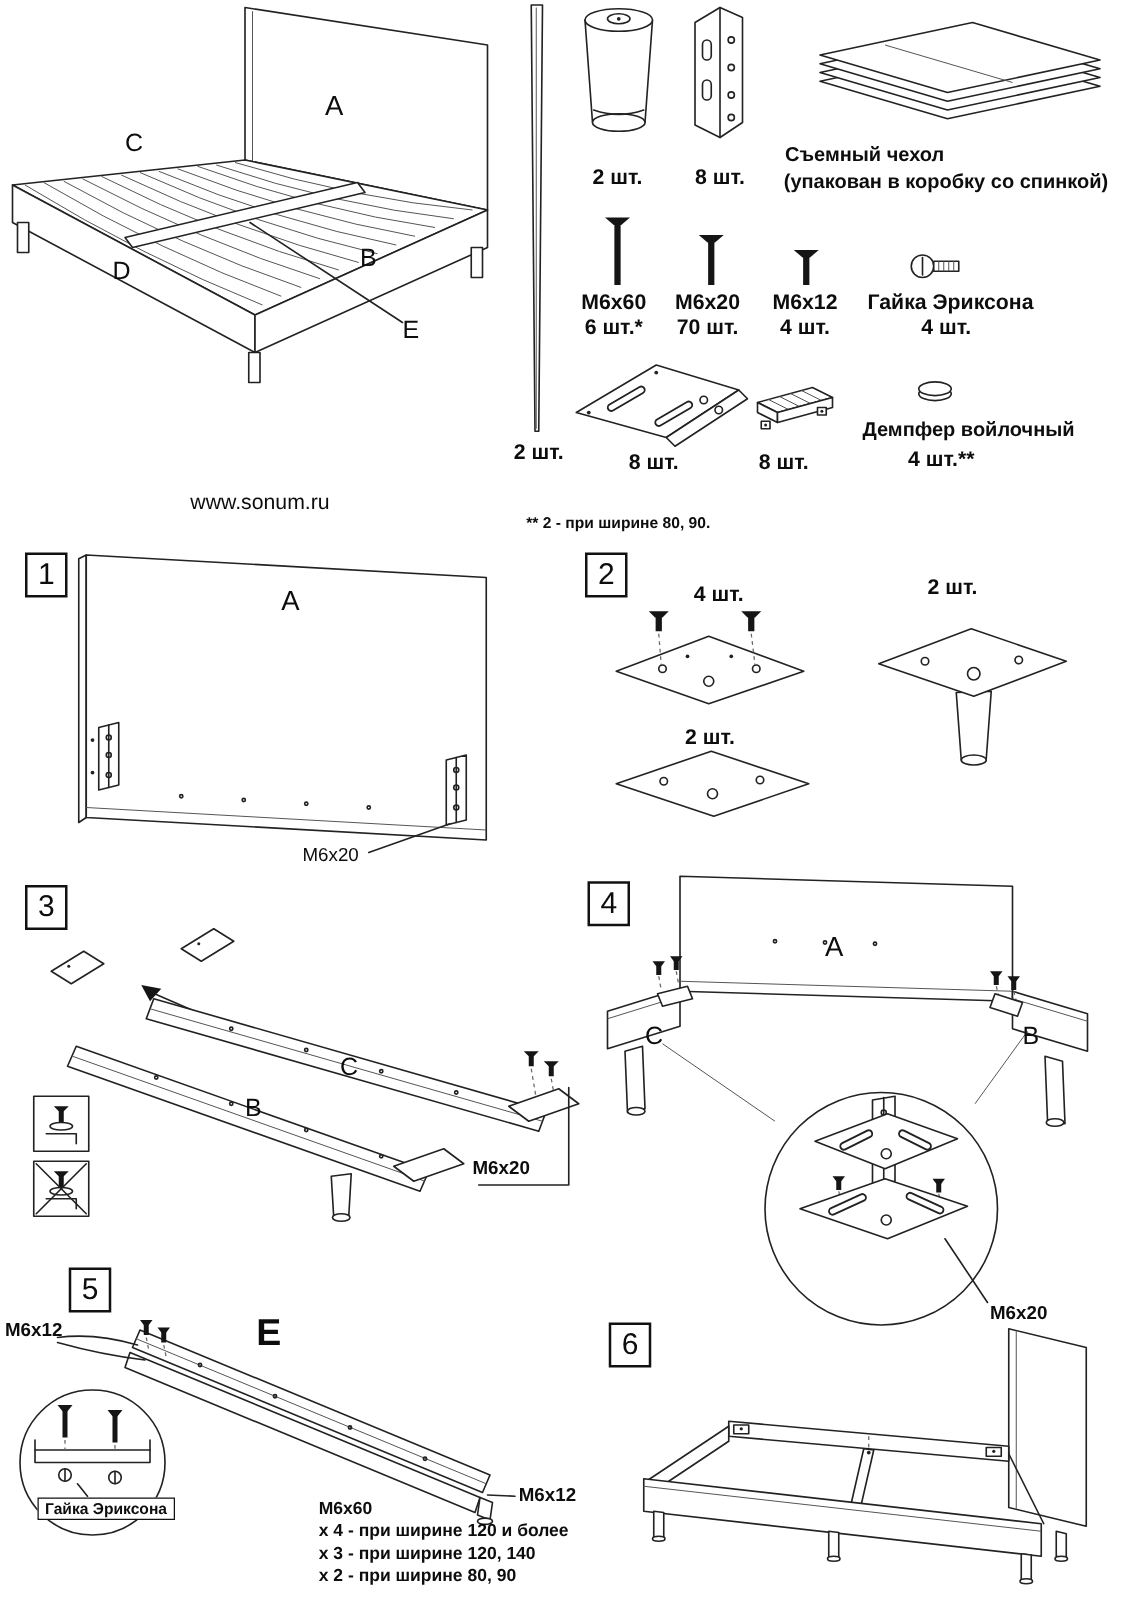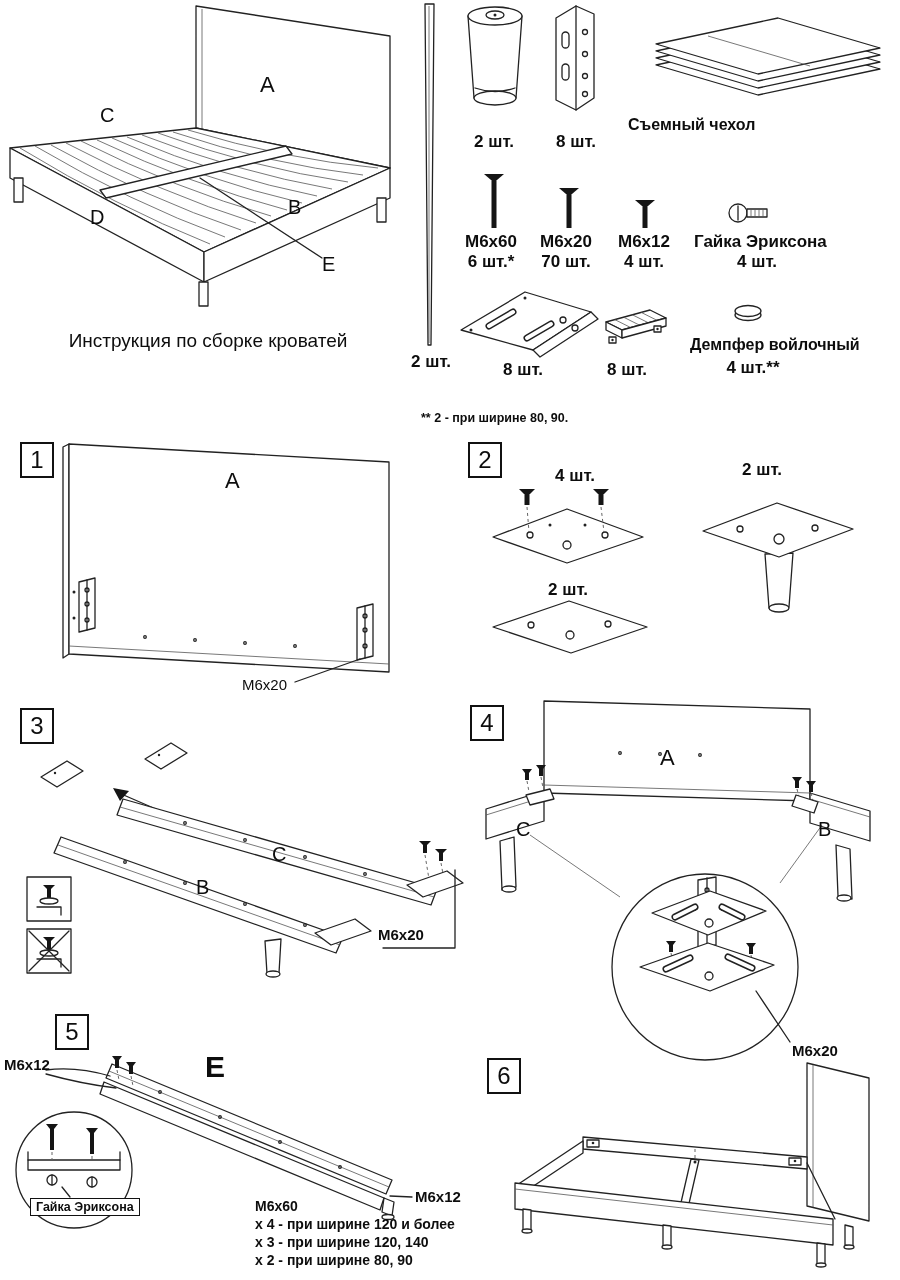--- a/index.html
+++ b/index.html
@@ -64,21 +64,21 @@
     <rect class="sw" x="199" y="282" width="9" height="24"></rect>
     <rect class="sw" x="377" y="198" width="9" height="24"></rect>
     <line class="s" x1="322" y1="258" x2="200" y2="178"></line>
   </svg>
   <div class="lbl f22" style="left:260px;top:72px">A</div>
   <div class="lbl f20" style="left:100px;top:104px">C</div>
   <div class="lbl f20" style="left:90px;top:206px">D</div>
   <div class="lbl f20" style="left:288px;top:196px">B</div>
   <div class="lbl f20" style="left:322px;top:253px">E</div>
 
-  <div class="lbl f19 c" style="left:38px;top:330px;width:340px">Инструкция по сборке кроватей</div>
+  <div class="lbl f17 c" style="left:38px;top:392px;width:340px">www.sonum.ru</div>
 
   <svg class="draw" style="left:415px;top:0px" width="30" height="350" viewBox="0 0 30 350">
     <polygon class="sw" points="10,4 19,4 16,345 13,345"></polygon>
     <line class="thin" x1="14" y1="6" x2="14" y2="343"></line>
   </svg>
   <div class="lbl f17 b c" style="left:406px;top:352px;width:50px">2 шт.</div>
 
   <svg class="draw" style="left:462px;top:2px" width="66" height="112" viewBox="0 0 66 112">
     <polygon class="sw" points="6,14 60,14 54,96 12,96"></polygon>
     <ellipse class="sw" cx="33" cy="96" rx="21" ry="7"></ellipse>
@@ -102,20 +102,21 @@
   <div class="lbl f17 b c" style="left:546px;top:132px;width:60px">8 шт.</div>
 
   <svg class="draw" style="left:648px;top:8px" width="240" height="104" viewBox="0 0 240 104">
     <polygon class="sw" points="8,57 130,31 232,61 110,87"></polygon>
     <polygon class="sw" points="8,50 130,24 232,54 110,80"></polygon>
     <polygon class="sw" points="8,43 130,17 232,47 110,73"></polygon>
     <polygon class="sw" points="8,36 130,10 232,40 110,66"></polygon>
     <line class="thin" x1="60" y1="28" x2="162" y2="58"></line>
   </svg>
   <div class="lbl f16 b" style="left:628px;top:116px">Съемный чехол</div>
+  <div class="lbl f16 b" style="left:627px;top:137px">(упакован в коробку со спинкой)</div>
 
   <svg class="draw" style="left:482px;top:172px" width="24" height="58" viewBox="0 0 24 58">
     <polygon class="blk" points="2,2 22,2 15,8 9,8"></polygon>
     <rect class="blk" x="9.5" y="7" width="5" height="49"></rect>
   </svg>
   <div class="lbl f17 b c" style="left:456px;top:232px;width:70px">М6х60</div>
   <div class="lbl f17 b c" style="left:456px;top:252px;width:70px">6 шт.*</div>
 
   <svg class="draw" style="left:557px;top:186px" width="24" height="44" viewBox="0 0 24 44">
     <polygon class="blk" points="2,2 22,2 15,8 9,8"></polygon>

